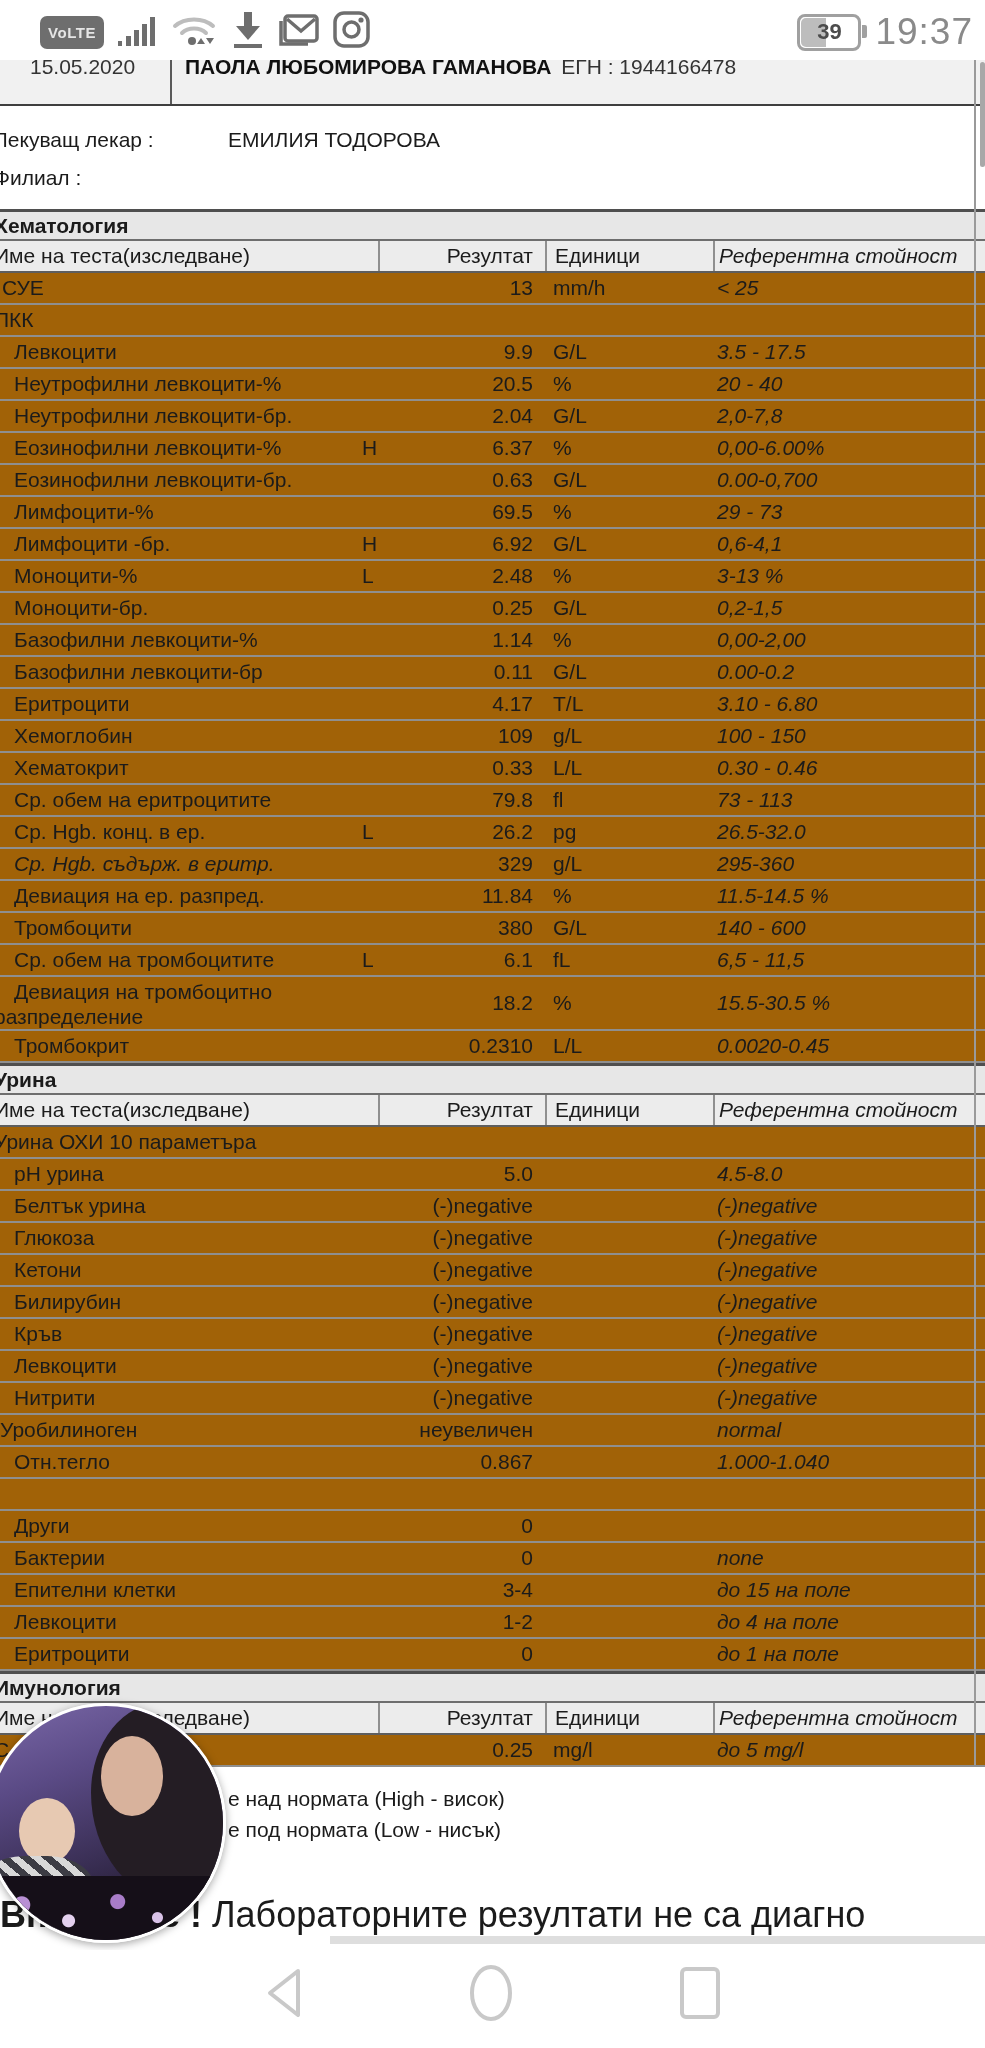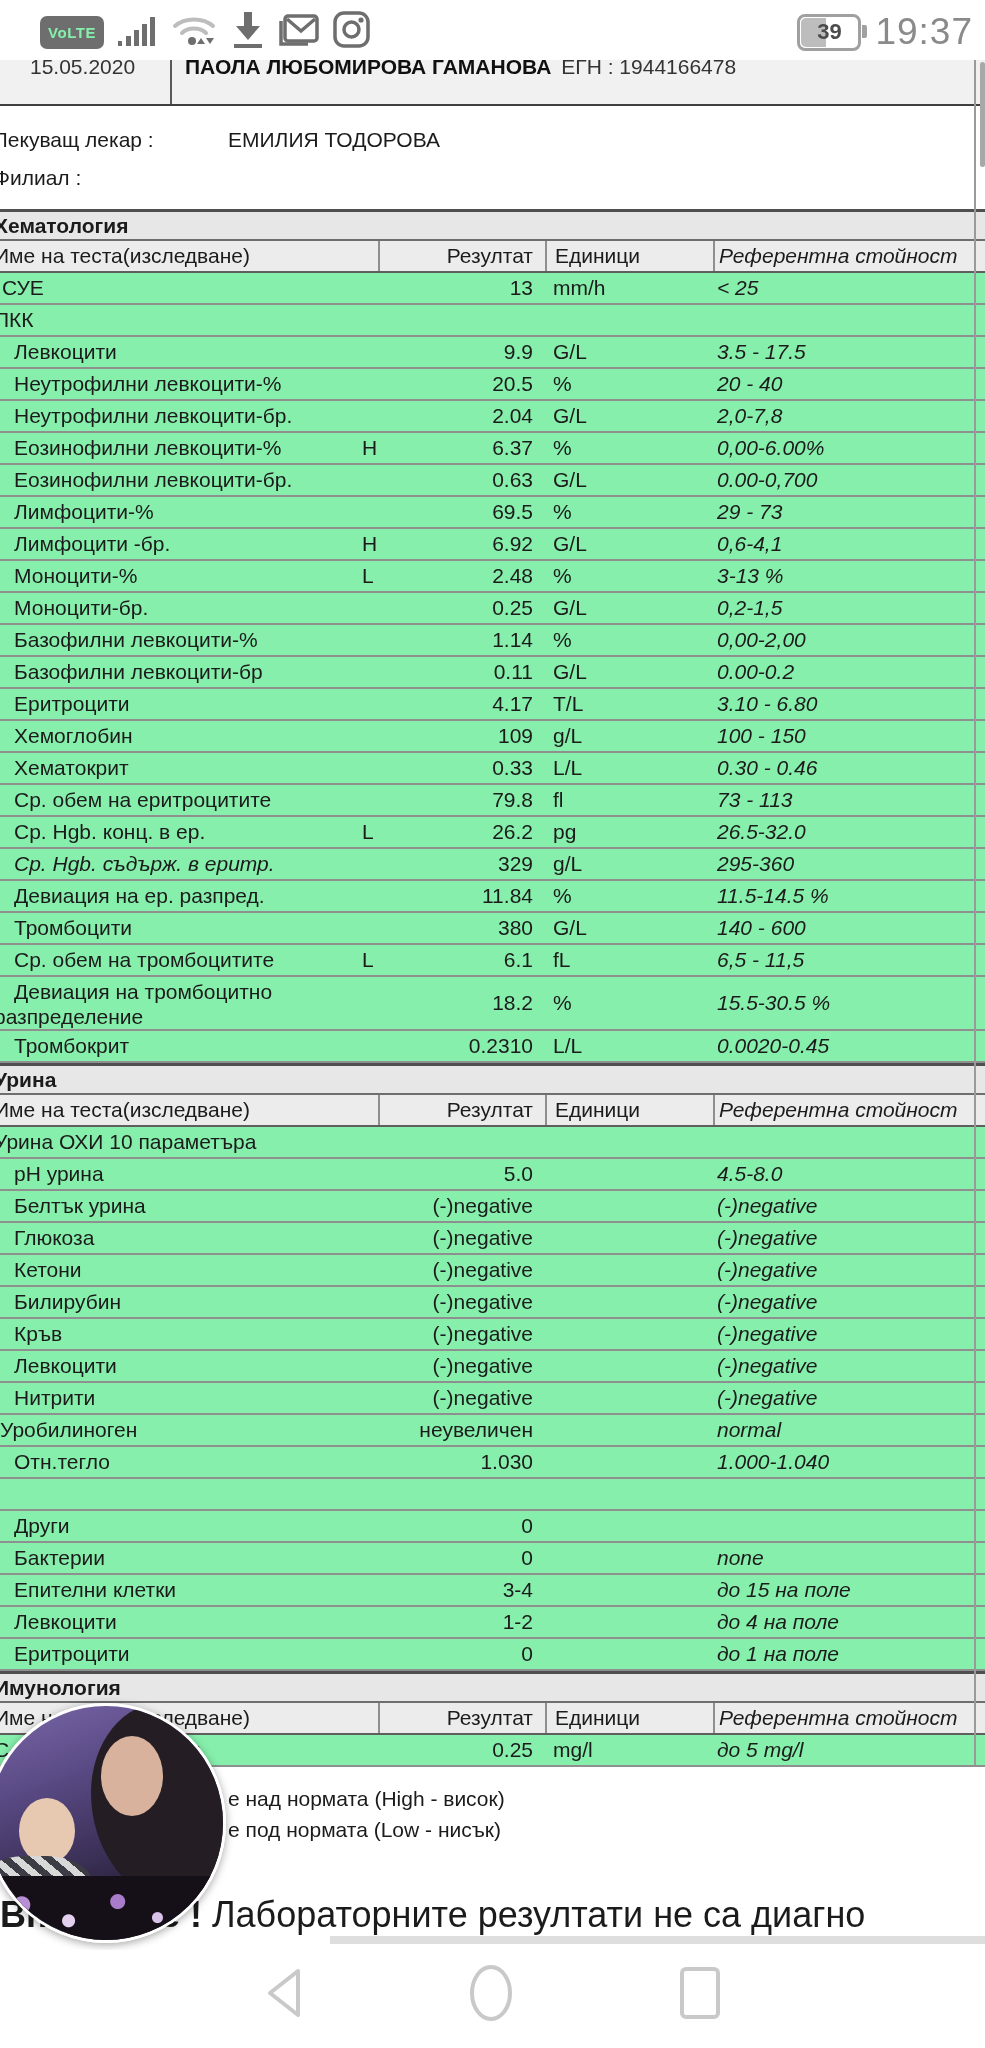--- a/index.html
+++ b/index.html
@@ -2,21 +2,21 @@
 <html><head>
 <meta charset="utf-8">
 <style>
   html,body{margin:0;padding:0;overflow:hidden;}
   body{width:985px;height:2048px;position:relative;background:#fff;
        font-family:"Liberation Sans","DejaVu Sans",sans-serif;color:#1b1b1b;}
 
   
   .statusbar{position:absolute;top:0;left:0;width:985px;height:60px;background:#fff;z-index:30;}
   .sb-left{position:absolute;left:40px;top:10px;height:44px;display:flex;align-items:center;gap:13px;}
-  .volte{background:#6e6e6e;color:#86efac;font-weight:bold;font-size:15px;border-radius:7px;
+  .volte{background:#6e6e6e;color:#e5e5e5;font-weight:bold;font-size:15px;border-radius:7px;
          width:64px;height:33px;display:flex;align-items:center;justify-content:center;letter-spacing:.5px;}
   .sb-right{position:absolute;right:12px;top:12px;height:40px;display:flex;align-items:center;gap:10px;}
   .battery{position:relative;width:58px;height:31px;border:3px solid #a0a0a0;border-radius:8px;
            display:flex;align-items:center;justify-content:center;}
   .battery .fill{position:absolute;left:1px;top:1px;bottom:1px;width:42%;background:#bdbdbd;border-radius:5px 0 0 5px;}
   .battery .pct{position:relative;font-size:22px;font-weight:bold;color:#4c4c4c;}
   .battery .tip{position:absolute;right:-9px;top:8px;width:5px;height:13px;background:#a0a0a0;border-radius:0 2px 2px 0;}
   .clock{font-size:37px;color:#8a8a8a;letter-spacing:1px;margin-left:4px;}
 
   
@@ -32,21 +32,21 @@
   .patient .pdiv{position:absolute;left:170px;top:0;bottom:0;width:2px;background:#5a5a5a;}
 
   .docblock{height:103px;position:relative;font-size:21px;}
   .docline1{position:absolute;top:22px;left:-6px;}
   .docval{position:absolute;top:22px;left:228px;}
   .docline2{position:absolute;top:60px;left:-6px;}
 
   .sec-bar{height:27px;line-height:27px;background:#e7e7e7;border-top:3px solid #4f4f4f;
            border-bottom:2px solid #6e6e6e;font-weight:bold;font-size:21px;text-indent:-6px;white-space:nowrap;}
   .row{display:grid;grid-template-columns:378px 167px 168px 263px;height:30px;line-height:30px;
-       border-bottom:2px solid #8f8f8f;position:relative;font-size:21px;overflow:hidden;background:#86efac;}
+       border-bottom:2px solid #8f8f8f;position:relative;font-size:21px;overflow:hidden;background:#a16207;}
   .row .c{white-space:nowrap;}
   .row .c.res{text-align:right;padding-right:12px;}
   .row .c.unit{padding-left:8px;}
   .row .c.ref{padding-left:4px;font-style:italic;}
   .row.head{background:#ececec;border-bottom:2px solid #5e5e5e;}
   .row.head .c{border-left:2px solid #8f8f8f;}
   .row.head .c.name{border-left:none;text-indent:-6px;}
   .row.two{height:52px;}
   .row.two .c.res,.row.two .c.unit,.row.two .c.ref{line-height:52px;}
   .nm{display:block;}
@@ -442,21 +442,21 @@
           <div class="nm" style="">Уробилиноген</div>
         </div>
         <div class="c res">неувеличен</div>
         <div class="c unit"></div>
         <div class="c ref">normal</div>
       </div>
       <div class="row">
         <div class="c name">
           <div class="nm" style="margin-left: 14px;">Отн.тегло</div>
         </div>
-        <div class="c res">1.030</div>
+        <div class="c res">0.867</div>
         <div class="c unit"></div>
         <div class="c ref">1.000-1.040</div>
       </div>
       <div class="row sub">
         <div class="c res"></div>
         <div class="c unit"></div>
         <div class="c ref"></div>
       </div>
       <div class="row">
         <div class="c name">

